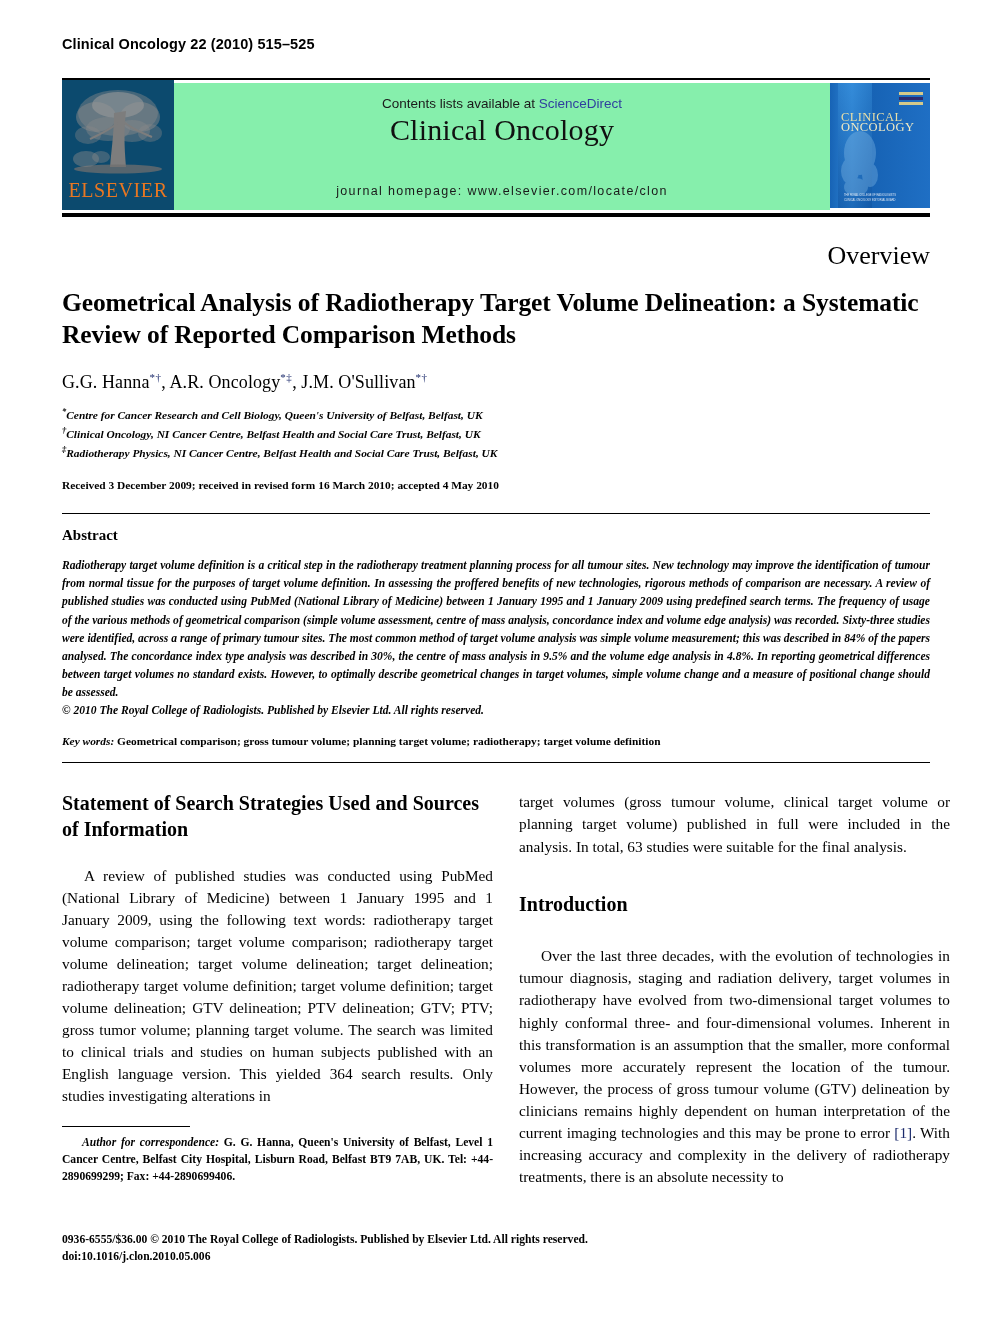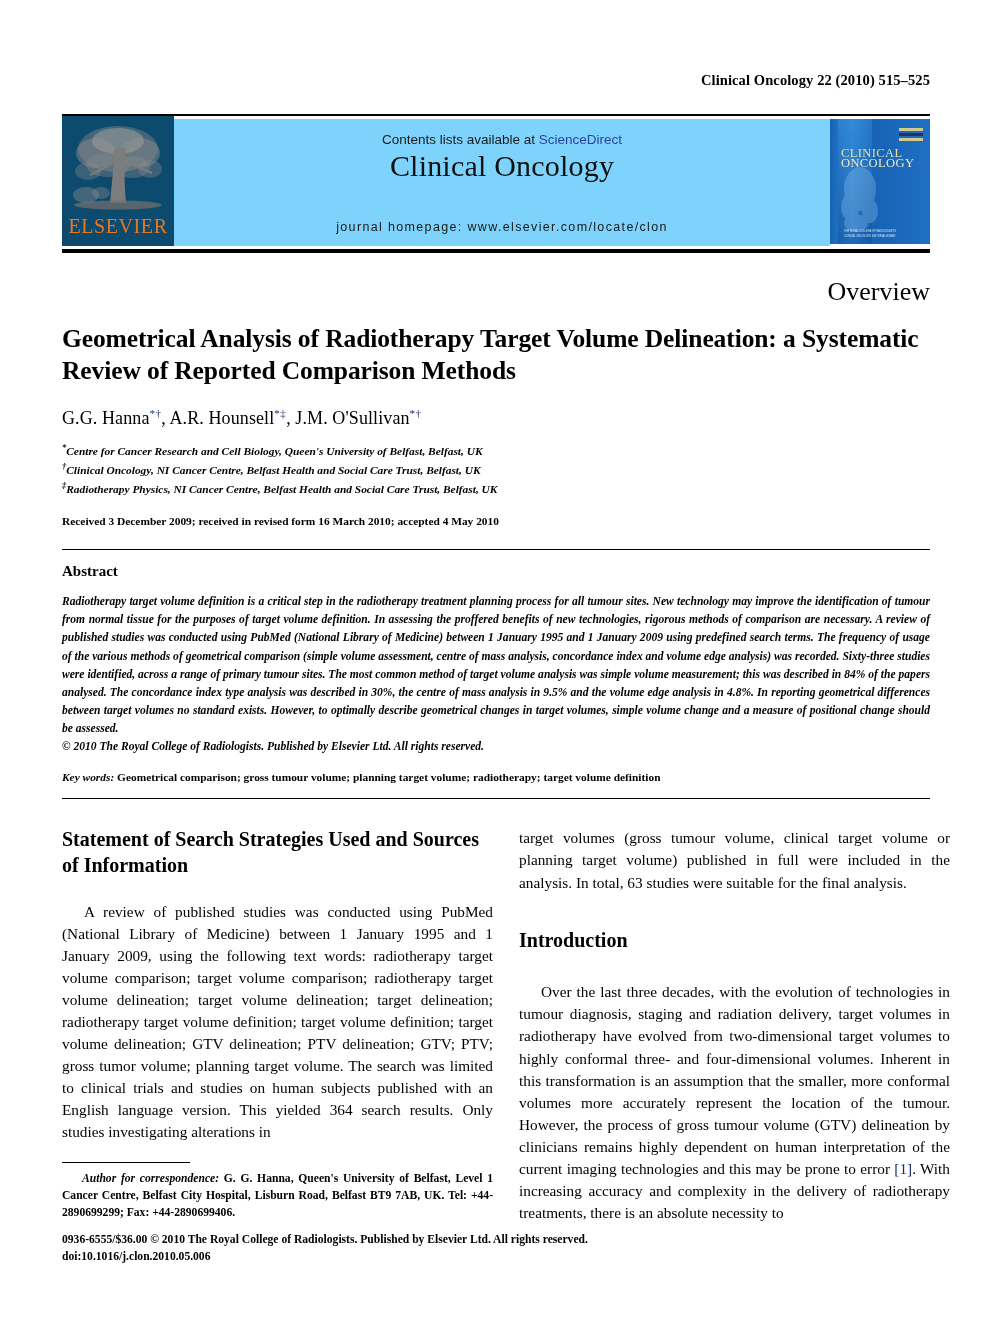--- a/index.html
+++ b/index.html
@@ -20,26 +20,26 @@
     position: absolute;
     left: 0; top: 0;
     width: 992px;
     height: 1323px;
     box-sizing: border-box;
     padding: 0 62px;
   }
 
   
   .running-head {
-    text-align: right;
-    font-family: Liberation Serif, serif;
+    text-align: left;
+    font-family: Liberation Sans, sans-serif;
     font-weight: bold;
     font-size: 14.5px;
     letter-spacing: 0.1px;
-    padding-top: 72px;
+    padding-top: 36px;
     height: 20px;
   }
 
   
   .masthead {
     margin-top: 22px;
     border-top: 2.5px solid #000;
     position: relative;
     height: 130px;
     display: flex;
@@ -68,21 +68,21 @@
   .elsevier-word {
     font-family: "Liberation Serif", serif;
     font-size: 20px;
     letter-spacing: 0.6px;
     color: #E87722;
     line-height: 1;
     margin-top: -1px;
   }
   .journal-band {
     flex: 1 1 auto;
-    background: #7dd3fc;
+    background: #86efac;
     margin-top: 3px;
     margin-bottom: 0;
     display: flex;
     flex-direction: column;
     align-items: center;
     justify-content: space-between;
     padding: 13px 0 12px 0;
     box-sizing: border-box;
     height: 127px;
   }
@@ -368,21 +368,21 @@
       </svg>
     </div>
   </div>
   <div class="masthead-bottom-rule"></div>
 
   <div class="overview-label">Overview</div>
   <h1 class="article-title">Geometrical Analysis of Radiotherapy Target Volume Delineation: a Systematic Review of Reported Comparison Methods</h1>
 
   <div class="authors">
     <span><span>G.G. Hanna</span><sup>*†</sup></span>,
-    <span><span>A.R. Hounsell</span><sup>*‡</sup></span>,
+    <span><span>A.R. Oncology</span><sup>*‡</sup></span>,
     <span><span>J.M. O'Sullivan</span><sup>*†</sup></span>
   </div>
 
   <div class="affiliations">
     <div><sup>*</sup><span>Centre for Cancer Research and Cell Biology, Queen's University of Belfast, Belfast, UK</span></div>
     <div><sup>†</sup><span>Clinical Oncology, NI Cancer Centre, Belfast Health and Social Care Trust, Belfast, UK</span></div>
     <div><sup>‡</sup><span>Radiotherapy Physics, NI Cancer Centre, Belfast Health and Social Care Trust, Belfast, UK</span></div>
   </div>
 
   <div class="received-line">Received 3 December 2009; received in revised form 16 March 2010; accepted 4 May 2010</div>

